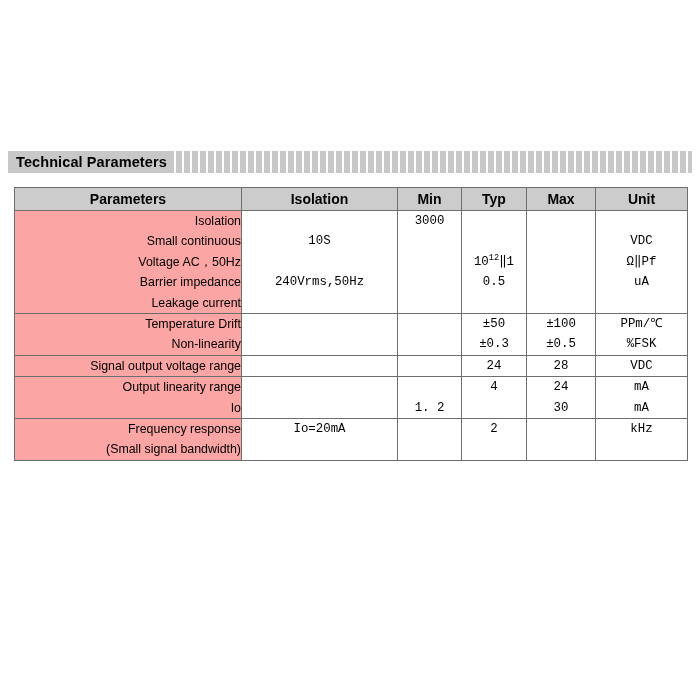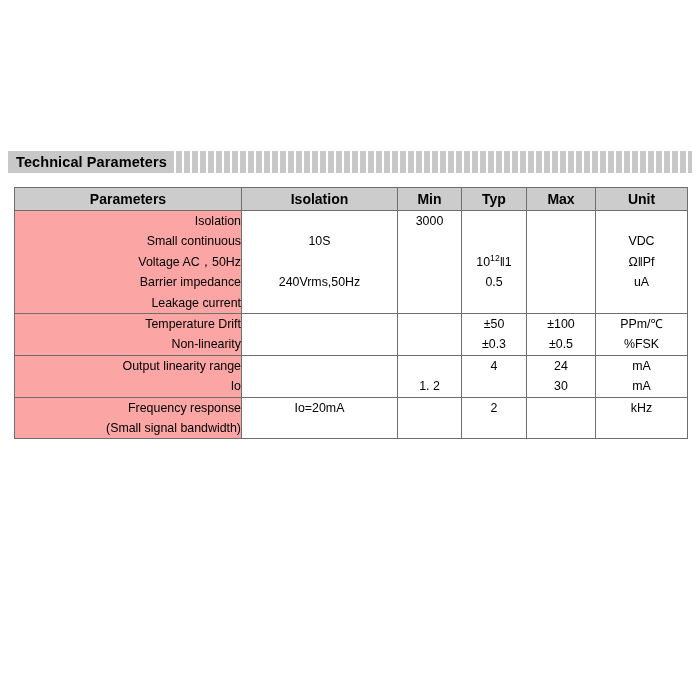--- a/index.html
+++ b/index.html
@@ -93,20 +93,21 @@
     display: block;
     line-height: 20.4px;
     height: 20.4px;
     white-space: nowrap;
   }
 
   
   .val-cell {
     background: #ffffff;
     text-align: center;
+    font-family: Liberation Mono, monospace;
   }
   .val-cell .vline {
     display: block;
     line-height: 20.4px;
     height: 20.4px;
     white-space: nowrap;
   }
   .vline.blank { color: transparent; }
 
   .sup { font-size: 8.6px; vertical-align: super; line-height: 0; margin-top: 24px; }
@@ -205,20 +206,40 @@
           <span class="vline">±100</span>
           <span class="vline">±0.5</span>
         </td>
         <td class="val-cell">
           <span class="vline">PPm/℃</span>
           <span class="vline">%FSK</span>
         </td>
       </tr>
       <tr>
         <td class="param-cell">
+          <span class="pline">Signal output voltage range</span>
+        </td>
+        <td class="val-cell">
+          <span class="vline blank">&nbsp;</span>
+        </td>
+        <td class="val-cell">
+          <span class="vline blank">&nbsp;</span>
+        </td>
+        <td class="val-cell">
+          <span class="vline">24</span>
+        </td>
+        <td class="val-cell">
+          <span class="vline">28</span>
+        </td>
+        <td class="val-cell">
+          <span class="vline">VDC</span>
+        </td>
+      </tr>
+      <tr>
+        <td class="param-cell">
           <span class="pline">Output linearity range</span>
           <span class="pline">Io</span>
         </td>
         <td class="val-cell">
           <span class="vline blank">&nbsp;</span>
           <span class="vline blank">&nbsp;</span>
         </td>
         <td class="val-cell">
           <span class="vline blank">&nbsp;</span>
           <span class="vline">1. 2</span>

